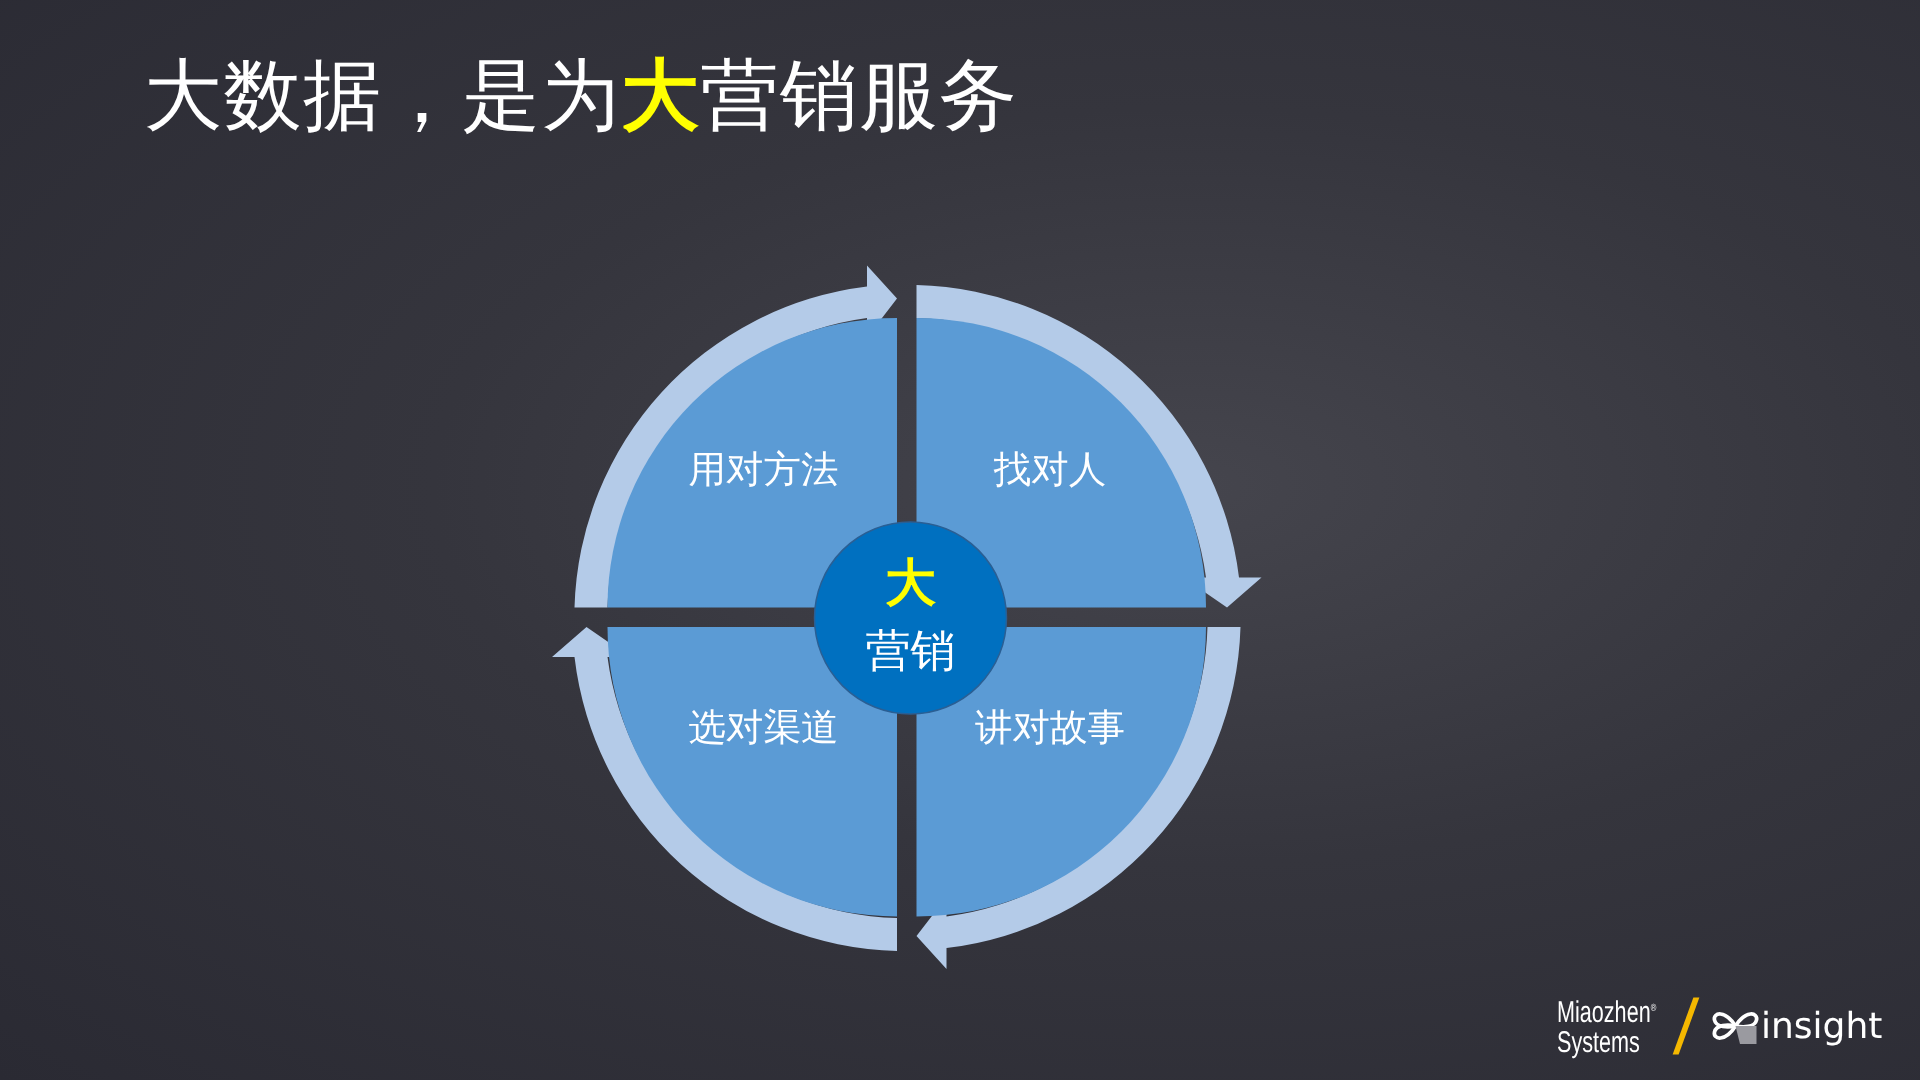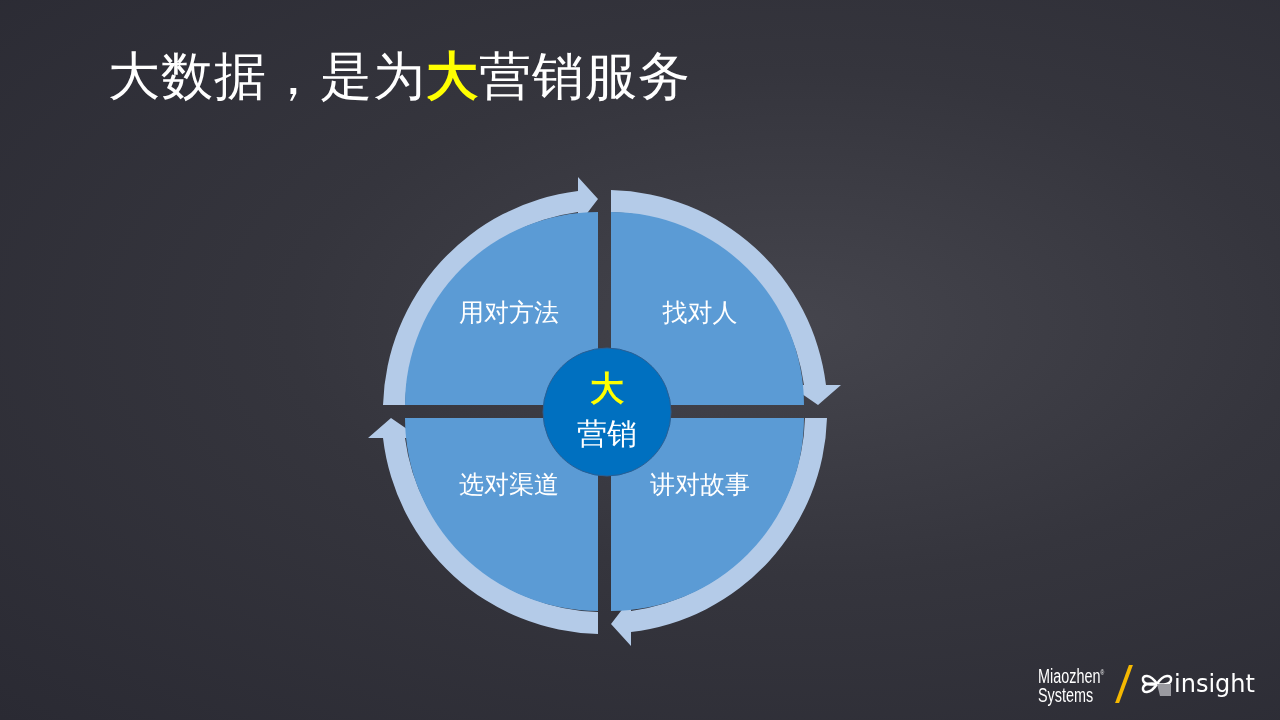--- a/index.html
+++ b/index.html
@@ -2,21 +2,21 @@
 <html><head>
 <meta charset="utf-8">
 <style>
   html, body { margin:0; padding:0; }
   body {
     width:1280px; height:720px; overflow:hidden; position:relative;
     background: radial-gradient(ellipse at 62% 45%, #45454d 0%, #35353d 45%, #2a2a33 100%);
     font-family: "DejaVu Sans", "Liberation Sans", sans-serif;
   }
   .title {
-    position:absolute; left:96px; top:24px; margin:12px;
+    position:absolute; left:96px; top:24px; margin:0;
     font-size:52px; font-weight:normal; color:#ffffff; letter-spacing:1px;
     line-height:80px; white-space:nowrap;
   }
   .title .hl { color:#ffff00; font-weight:bold; }
   svg.diagram { position:absolute; left:0; top:0; }
   .qlabel { fill:#ffffff; font-size:25px; font-family:"DejaVu Sans", sans-serif; }
   .logo { position:absolute; left:1038px; top:656px; height:56px; display:flex; align-items:center; }
   .mz { color:#ffffff; font-family:"Liberation Sans", sans-serif; font-size:20px; line-height:19px; transform:scaleX(0.72); transform-origin:left center; width:80px; }
   .mz sup { font-size:7px; }
   .slash { width:4px; height:38px; background:#f5b800; transform:skewX(-20deg); margin-left:4px; margin-right:14px; }

